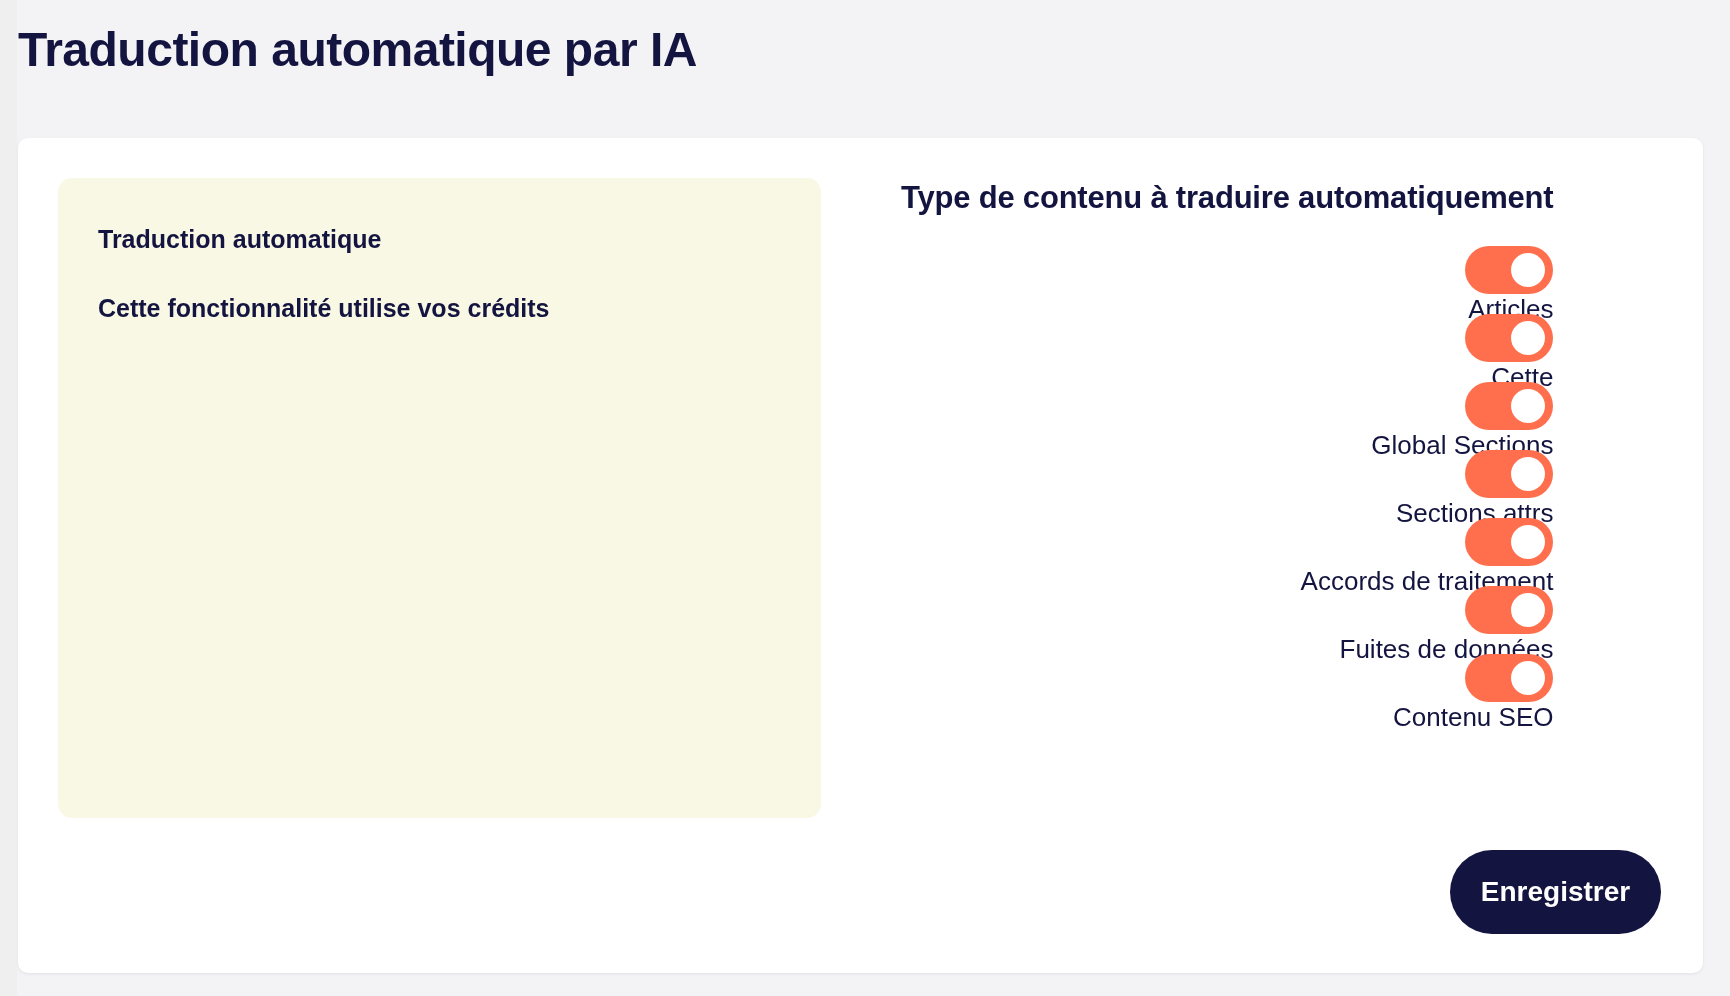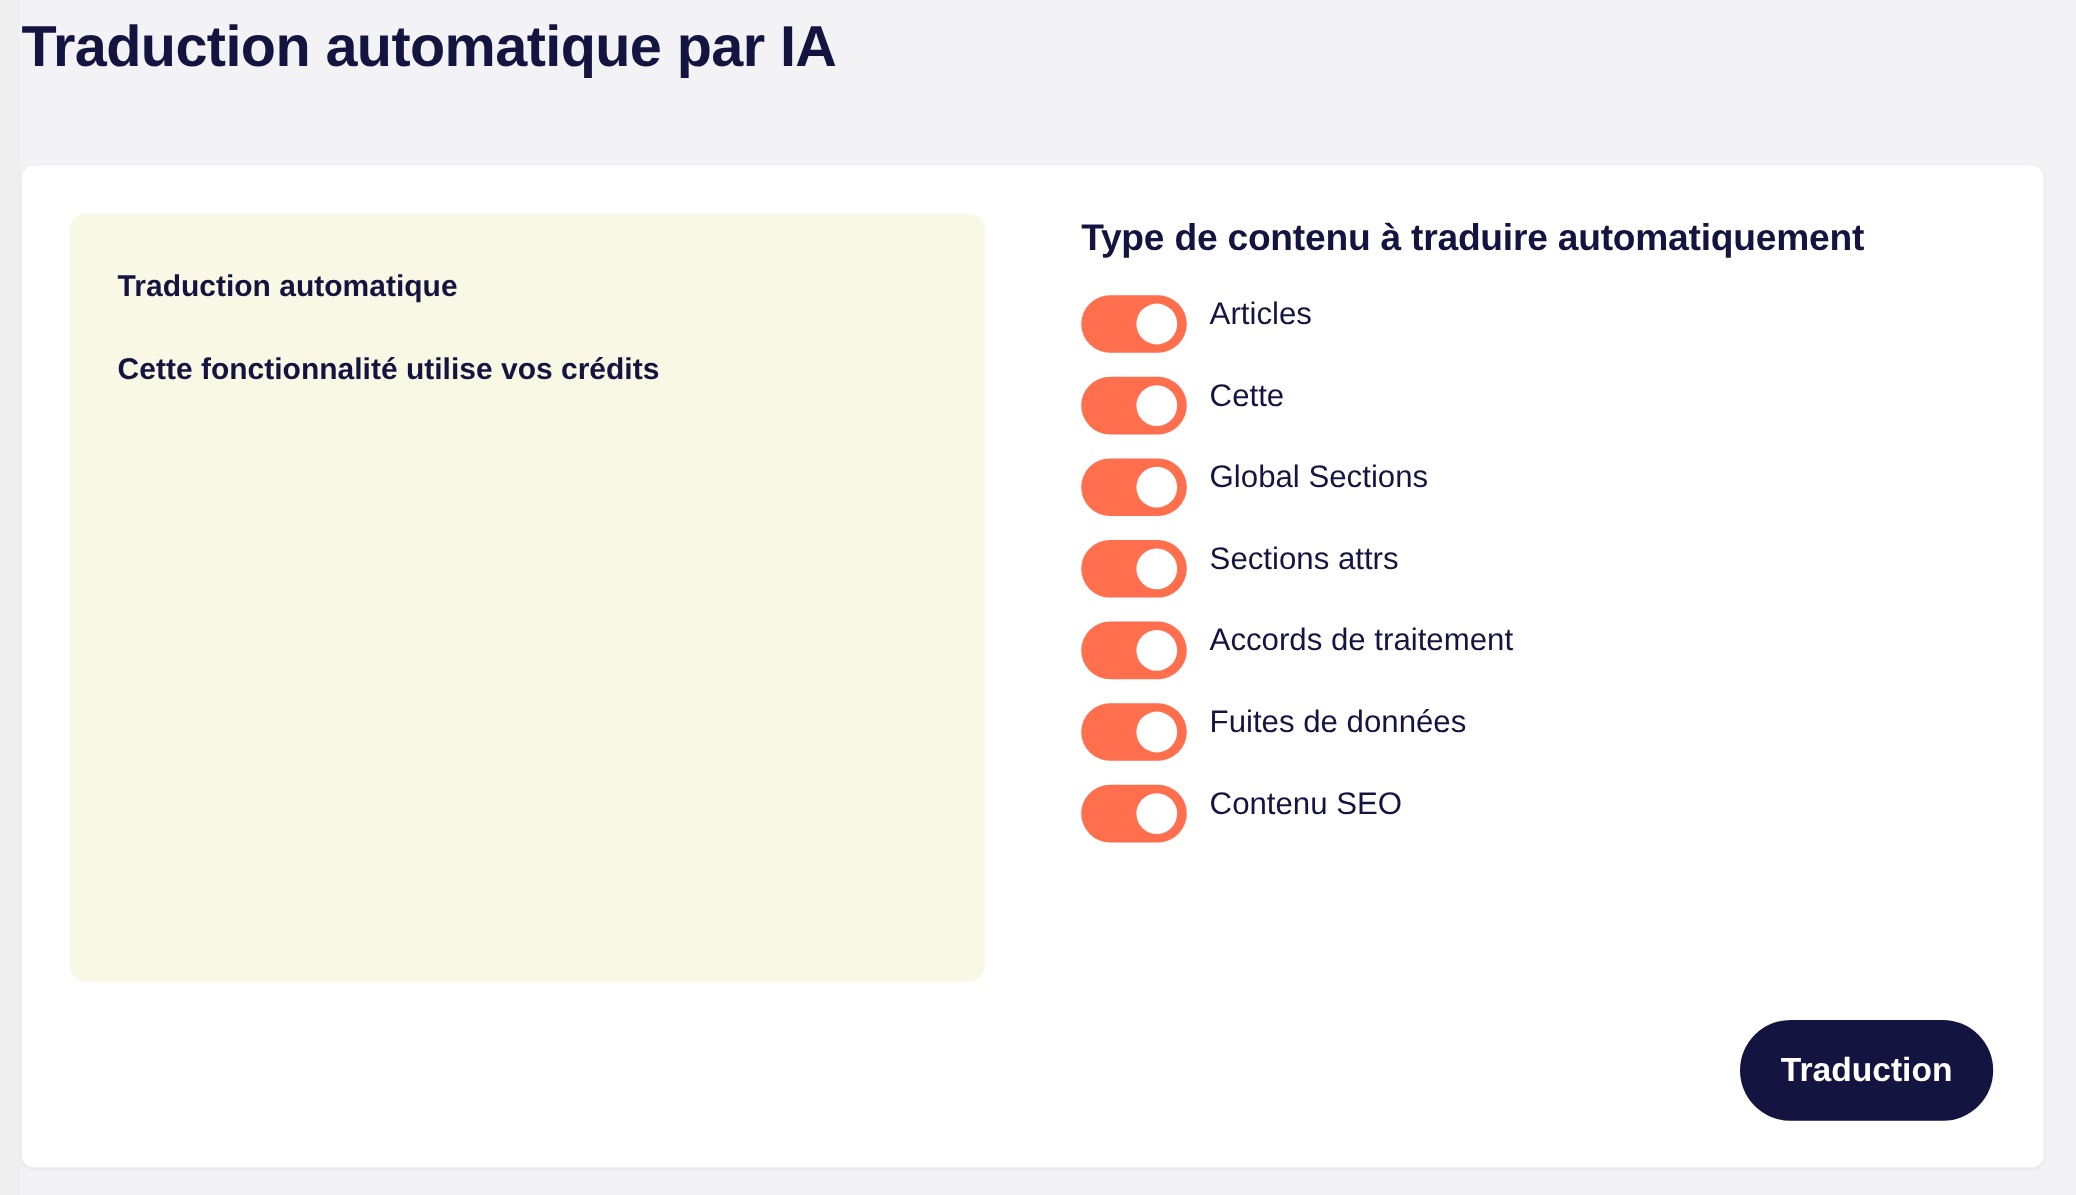--- a/index.html
+++ b/index.html
@@ -7,21 +7,21 @@
       width: 1730px; height: 996px; overflow: hidden;
       background: #f3f3f6;
       font-family: "Liberation Sans", "DejaVu Sans", sans-serif;
       color: #141440;
     }
     .left-strip {
       position: absolute; left: 0; top: 0; width: 17px; height: 996px;
       background: #efeff0;
     }
     .page-title {
-      position: absolute; left: 18px; top: 10px;
+      position: absolute; left: 18px; top: 20px;
       font-size: 48px; font-weight: 700; letter-spacing: -0.5px;
       color: #141440; line-height: 60px;
     }
     .card {
       position: absolute; left: 18px; top: 138px;
       width: 1685px; height: 835px;
       background: #ffffff; border-radius: 10px;
       box-shadow: 0 1px 3px rgba(20,20,64,0.08);
     }
     .info-box {
@@ -36,22 +36,22 @@
     .info-box p.first { margin-bottom: 30px; }
     .right-col {
       position: absolute; left: 883px; top: 40px;
     }
     .section-title {
       font-size: 31px; font-weight: 700; color: #141440;
       line-height: 40px; letter-spacing: -0.2px;
     }
     .toggle-list { margin-top: 28px; }
     .toggle-row {
-      display: flex; align-items: flex-start;
-      height: 48px; margin-bottom: 20px; cursor: pointer;
+      display: flex; align-items: flex-end;
+      height: 48px; margin-bottom: 20px; cursor: pointer; flex-direction: column;
     }
     .toggle {
       position: relative; width: 88px; height: 48px;
       border-radius: 24px; background: #ff6f4e; flex: 0 0 auto;
     }
     .toggle .knob {
       position: absolute; right: 8px; top: 7px;
       width: 34px; height: 34px; border-radius: 50%;
       background: #ffffff;
     }
@@ -131,14 +131,14 @@
       <div class="toggle-row">
         <div class="toggle" role="switch" aria-checked="true">
           <span class="knob"></span>
         </div>
         <span class="toggle-label">Contenu SEO</span>
       </div>
 
     </div>
   </div>
 
-  <button class="save-button">Traduction</button>
+  <button class="save-button">Enregistrer</button>
 </div>
 
 </body></html>

